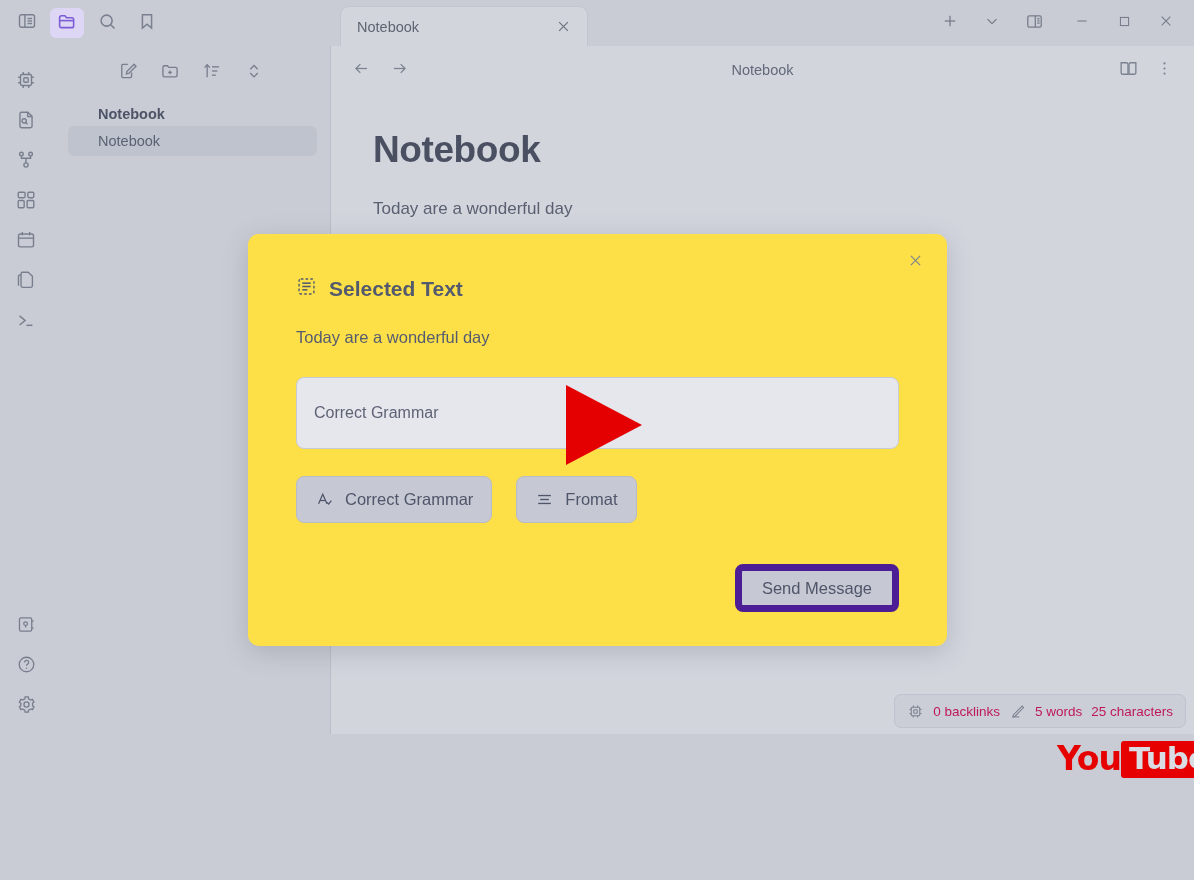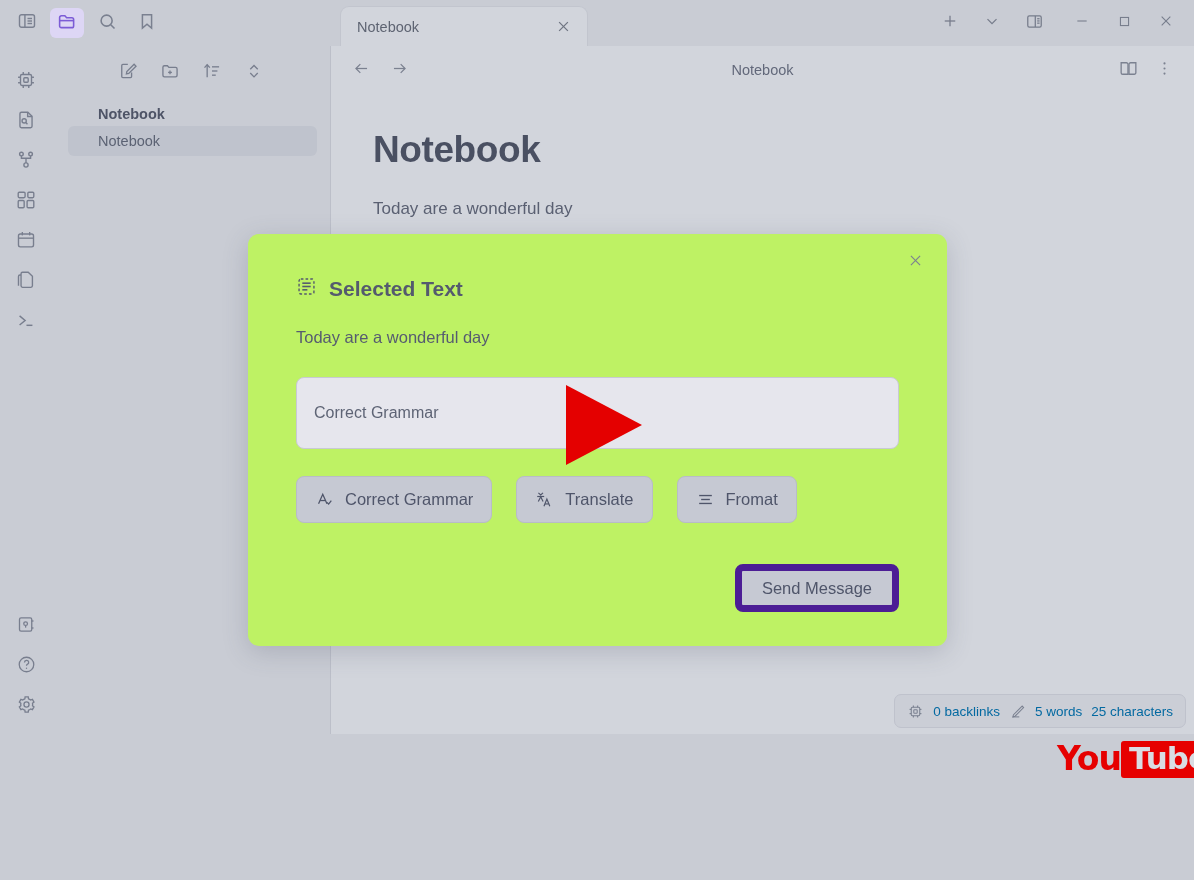--- a/index.html
+++ b/index.html
@@ -139,21 +139,21 @@
   .doc-p {
     margin-top: 28px; font-size: 17px; color: #5a6072;
   }
 
   
   .statusbar {
     position: absolute; right: 8px; bottom: 6px;
     height: 34px; display: flex; align-items: center; gap: 9px;
     padding: 0 12px;
     background: #cbced6; border: 1px solid #bfc2cc; border-radius: 7px;
-    font-size: 13.5px; color: #0369a1;
+    font-size: 13.5px; color: #be185d;
   }
   .statusbar .si { display:flex; align-items:center; color:#7a8090; }
 
   
   .yt {
     position: absolute; left: 1057px; top: 738px;
     width: 78px; display: flex; flex-direction: row; align-items: center;
   }
   .yt-you {
     font-family: "DejaVu Sans", sans-serif;
@@ -166,21 +166,21 @@
     padding: 2px 8px 4px 8px;
     font-family: "DejaVu Sans", sans-serif;
     font-weight: bold; font-size: 31px; color: #d9dce3; line-height: 1;
     letter-spacing: -1px;
   }
 
   
   .modal {
     position: absolute; left: 248px; top: 234px;
     width: 699px; height: 412px;
-    background: #bef264;
+    background: #fde047;
     border-radius: 11px;
     box-shadow: 0 6px 26px rgba(70,75,95,.22);
     padding: 0 48px;
   }
   .modal-close {
     position: absolute; right: 18px; top: 14px;
     width: 28px; height: 28px; display:flex; align-items:center; justify-content:center;
     color: #7b8190; cursor: pointer; border-radius: 5px;
   }
   .modal-head {
@@ -597,33 +597,20 @@
         <span class="gi">
           <svg width="19" height="19" viewBox="0 0 24 24" fill="none" stroke="currentColor" stroke-width="1.6">
             <path d="M4.5 17.5 9.8 5.5l5.3 12"></path>
               <line x1="6.4" y1="13.3" x2="13.2" y2="13.3"></line>
             <polyline points="15.2,15.6 17.2,17.8 20.6,13.4"></polyline>
           </svg>
         </span>
         <span>Correct Grammar</span>
       </div>
 
-      <div class="chip">
-        <span class="gi">
-          <svg width="19" height="19" viewBox="0 0 24 24" fill="none" stroke="currentColor" stroke-width="1.5">
-            <polyline points="4.3,3.6 7.2,6.2 10.1,3.6"></polyline>
-            <line x1="2.8" y1="8.2" x2="11.6" y2="8.2"></line>
-            <line x1="7.2" y1="8.2" x2="7.2" y2="10.2"></line>
-            <path d="M4.2 14.6 7.2 8.6l3 6"></path>
-            <path d="M11.3 20.6 15 11.4l3.7 9.2"></path>
-              <line x1="12.7" y1="17.6" x2="17.3" y2="17.6"></line>
-          </svg>
-        </span>
-        <span>Translate</span>
-      </div>
 
       <div class="chip">
         <span class="gi">
           <svg width="19" height="19" viewBox="0 0 24 24" fill="none" stroke="currentColor" stroke-width="1.7">
             <line x1="4" y1="7" x2="20" y2="7"></line>
               <line x1="6.5" y1="12" x2="17.5" y2="12"></line>
             <line x1="4" y1="17" x2="20" y2="17"></line>
           </svg>
         </span>
         <span>Fromat</span>

